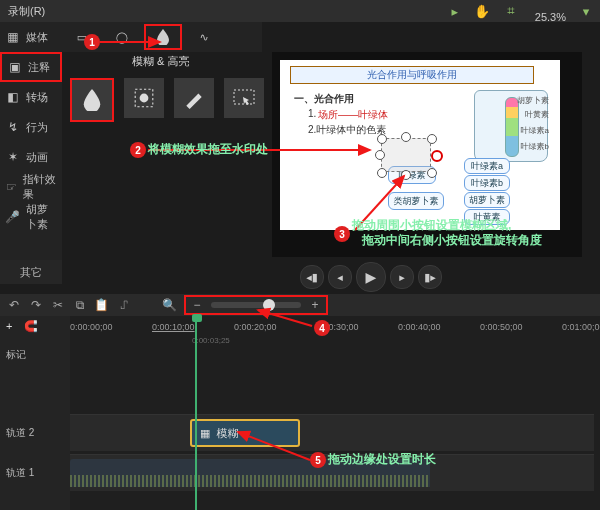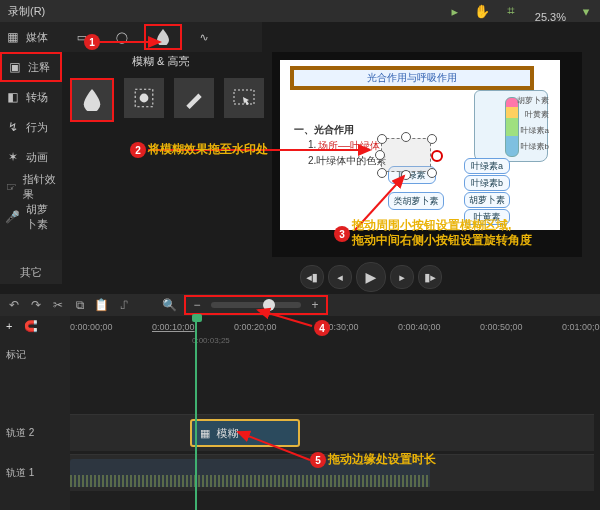--- a/index.html
+++ b/index.html
@@ -22,23 +22,23 @@
   .toolrow .tbtn.on{border:2px solid #f01818;}
   .catlabel{position:absolute;left:132px;top:54px;color:#d8d8d8;font-size:11px;}
   
   .thumbs{position:absolute;left:70px;top:78px;display:flex;gap:10px;}
   .thumb{width:40px;height:40px;background:#3a3a3a;display:flex;align-items:center;justify-content:center;color:#ddd;cursor:pointer;}
   .thumb.sel{border:2px solid #f01818;}
   .thumb svg{width:22px;height:22px;fill:#dcdcdc;}
   
   .preview{position:absolute;left:272px;top:52px;width:310px;height:205px;background:#101010;}
   .canvas{position:absolute;left:8px;top:8px;width:280px;height:170px;background:#fff;}
-  .canvas .hdr{position:absolute;left:10px;top:6px;right:26px;height:16px;background:#eaf3ff;border:4px solid #a16207;display:flex;align-items:center;justify-content:center;color:#3060b0;font-size:10px;}
-  .canvas .hline{position:absolute;color:#333;font-size:10px;margin-top:31px;}
-  .canvas .red{color:#d02020;font-family:Liberation Mono, monospace;}
+  .canvas .hdr{position:absolute;left:10px;top:6px;right:26px;height:16px;background:#eaf3ff;border:1px solid #a16207;display:flex;align-items:center;justify-content:center;color:#3060b0;font-size:10px;}
+  .canvas .hline{position:absolute;color:#333;font-size:10px;}
+  .canvas .red{color:#d02020;}
   .canvas .tube{position:absolute;right:12px;top:30px;width:72px;height:70px;border:1px solid #8ab;border-radius:6px 6px 8px 8px;background:#eaf4fb;}
   .tube .inner{position:absolute;left:30px;top:6px;width:12px;height:58px;border:1px solid #7aa;border-radius:6px;background:linear-gradient(#f7a 0 15%, #ffd060 15% 35%, #9fe080 35% 65%, #7ec0e0 65% 100%);}
   .tube .lglab{position:absolute;right:-2px;font-size:8px;color:#555;line-height:8px;text-align:left;}
   .canvas .box{position:absolute;border:1px solid #6aa0e0;border-radius:6px;background:#f3f9ff;font-size:9px;color:#245;line-height:11px;display:flex;align-items:center;justify-content:center;}
   
   .blurw{position:absolute;left:373px;top:132px;width:64px;height:44px;}
   .blurw .boxb{position:absolute;left:8px;top:6px;width:48px;height:32px;border:1px dashed #777;background:rgba(200,200,200,.28);}
   .blurw .h{position:absolute;width:8px;height:8px;border:1px solid #555;border-radius:50%;background:#fff;}
   .blurw .h.mid{border:2px solid #d00;}
   
@@ -60,21 +60,21 @@
   .tl-left .lab{position:absolute;left:6px;color:#bbb;font-size:10px;}
   .track{position:absolute;left:70px;right:6px;height:36px;background:#2a2a2a;border-top:1px solid #333;}
   .clip{position:absolute;top:4px;height:28px;border-radius:3px;display:flex;align-items:center;padding:0 8px;gap:6px;box-sizing:border-box;}
   .clip.blur{background:#2b4a5d;border:2px solid #e3b43e;}
   .clip.media{background:#2d3640;}
   .clip.media .wave{position:absolute;left:0;right:0;bottom:0;height:12px;background:repeating-linear-gradient(90deg,#5a6b4a 0 2px,#2d3640 2px 4px);}
   .playhead{position:absolute;top:0;bottom:0;width:0;border-left:2px solid #3fb070;}
   .playhead .cap{position:absolute;top:-2px;left:-5px;width:10px;height:8px;background:#3fb070;border-radius:2px;}
   
   .cnum{position:absolute;width:16px;height:16px;border-radius:8px;background:#e02020;color:#fff;font-size:10px;font-weight:bold;display:flex;align-items:center;justify-content:center;z-index:30;}
-  .ctext{position:absolute;color:#eab308;font-size:12px;font-weight:bold;z-index:30;line-height:15px;}
+  .ctext{position:absolute;color:#86efac;font-size:12px;font-weight:bold;z-index:30;line-height:15px;}
   .arrow{position:absolute;z-index:25;pointer-events:none;}
 </style>
 </head>
 <body>
 
 <div class="root">
 
   <div class="menubar">
     <div class="mitem">录制(R)</div>
     <div class="spacer"></div>
@@ -260,18 +260,18 @@
     <line x1="355" y1="230" x2="404" y2="176" stroke="#f01818" stroke-width="2" marker-end="url(#ah)"></line>
     <line x1="312" y1="326" x2="258" y2="310" stroke="#f01818" stroke-width="2" marker-end="url(#ah)"></line>
     <line x1="310" y1="460" x2="238" y2="432" stroke="#f01818" stroke-width="2" marker-end="url(#ah)"></line>
   </svg>
 
   <div class="cnum" style="left:84px;top:34px">1</div>
   <div class="cnum" style="left:130px;top:142px">2</div>
   <div class="ctext" style="left:148px;top:142px">将模糊效果拖至水印处</div>
   <div class="cnum" style="left:334px;top:226px">3</div>
   <div class="ctext" style="left:352px;top:218px">拖动周围小按钮设置模糊区域,</div>
-  <div class="ctext" style="left:352px;top:233px">拖动中间右侧小按钮设置旋转角度</div>
+  <div class="ctext" style="left:362px;top:233px">拖动中间右侧小按钮设置旋转角度</div>
   <div class="cnum" style="left:314px;top:320px">4</div>
   <div class="cnum" style="left:310px;top:452px">5</div>
   <div class="ctext" style="left:328px;top:452px">拖动边缘处设置时长</div>
 
 </div>
 
 </body></html>

